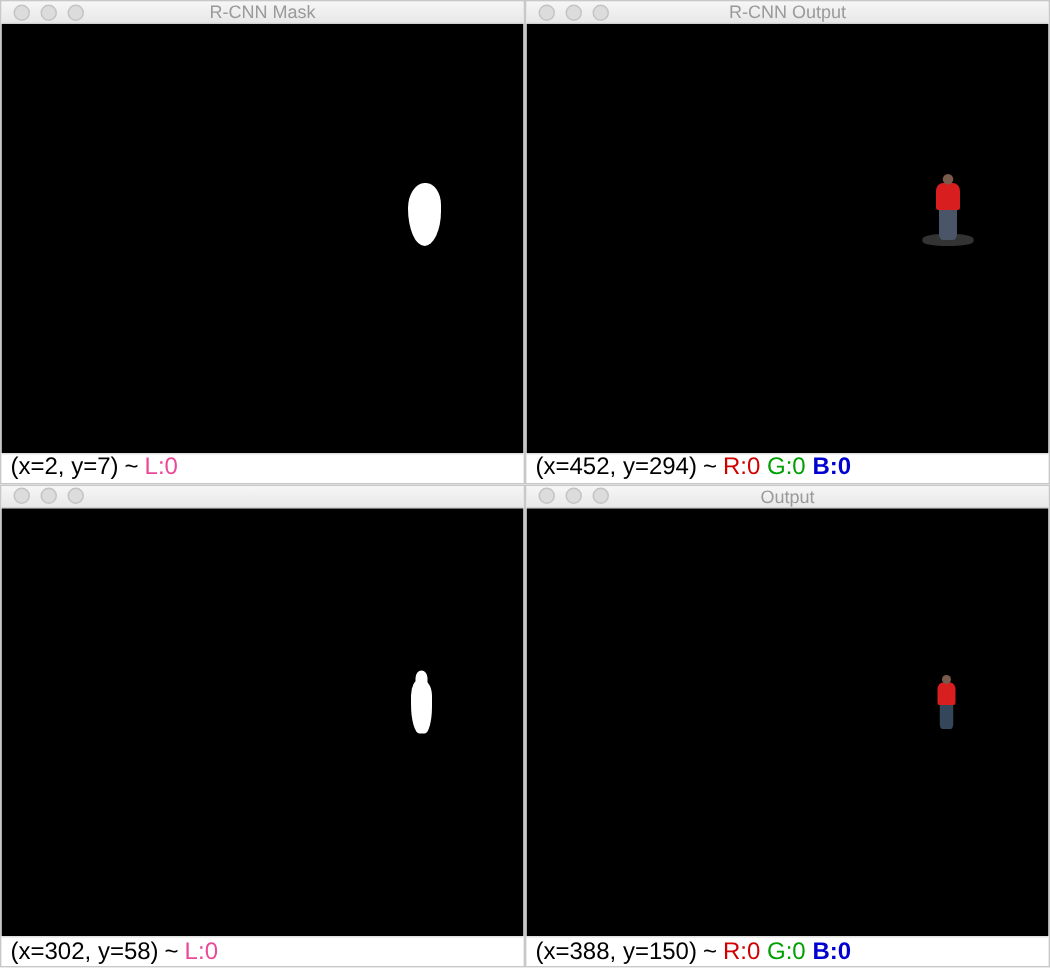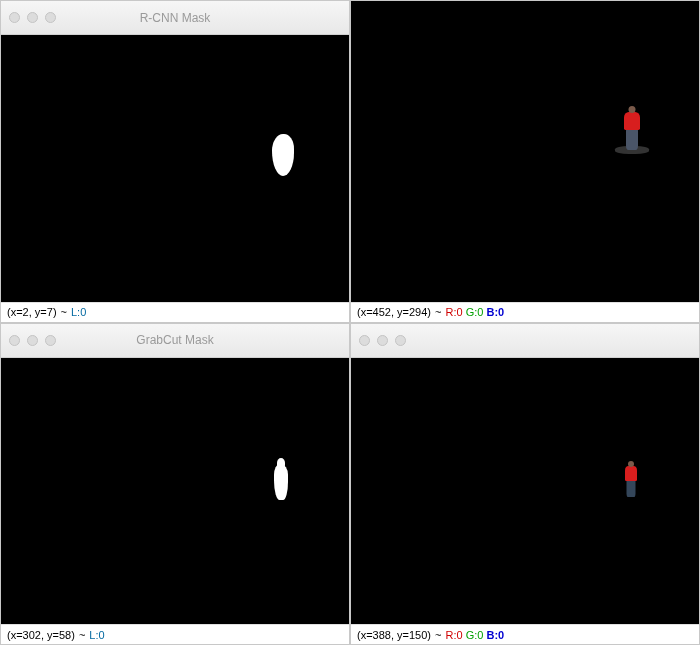--- a/index.html
+++ b/index.html
@@ -17,21 +17,21 @@
     gap: 0;
   }
   .window {
     display: flex;
     flex-direction: column;
     border: 1px solid #c8c8c8;
     background: #fff;
     overflow: hidden;
   }
   .titlebar {
-    height: 34px;
+    height: 15px;
     background: linear-gradient(to bottom, #f6f6f6, #e8e8e8);
     border-bottom: 1px solid #d0d0d0;
     display: flex;
     align-items: center;
     padding: 0 8px;
     position: relative;
   }
   .traffic { display: flex; gap: 7px; align-items: center; }
   .light {
     width: 11px; height: 11px; border-radius: 50%;
@@ -49,32 +49,32 @@
   .blackarea {
     flex: 1 1 auto;
     background: #000;
     position: relative;
     overflow: hidden;
   }
   .statusbar {
     height: 20px;
     background: #fff;
     border-top: 1px solid #e0e0e0;
-    font-size: 11px;
+    font-size: 16px;
     padding: 2px 6px;
     display: flex;
     align-items: center;
     color: #000;
     font-family: "Helvetica Neue", Arial, sans-serif;
   }
   .statusbar .sep { margin: 0 4px; color: #000; }
   .statusbar .r { color: #d00000; font-weight: 400; }
   .statusbar .g { color: #00a000; font-weight: 400; }
   .statusbar .b { color: #0000d0; font-weight: 700; }
-  .statusbar .l { color: #0369a1; }
+  .statusbar .l { color: #ec4899; }
   
   .blob {
     position: absolute;
     background: #fff;
   }
   
   .mask1 {
     left: 78%;
     top: 37%;
     width: 22px;
@@ -163,20 +163,28 @@
         <span>(x=</span><span>2</span><span>, y=</span><span>7</span><span>)</span>
       </span>
       <span class="sep"> ~ </span>
       <span class="l">
         <span>L:</span><span>0</span>
       </span>
     </div>
   </div>
 
   <div class="window">
+    <div class="titlebar">
+      <div class="traffic">
+        <div class="light"></div>
+        <div class="light"></div>
+        <div class="light"></div>
+      </div>
+      <div class="title">R-CNN Output</div>
+    </div>
     <div class="blackarea">
       <div class="person big">
         <div class="kerb"></div>
         <div class="legs"></div>
         <div class="torso"></div>
         <div class="head"></div>
       </div>
     </div>
     <div class="statusbar">
       <span>
@@ -189,21 +197,20 @@
     </div>
   </div>
 
   <div class="window">
     <div class="titlebar">
       <div class="traffic">
         <div class="light"></div>
         <div class="light"></div>
         <div class="light"></div>
       </div>
-      <div class="title">GrabCut Mask</div>
     </div>
     <div class="blackarea">
       <div class="blob mask2"></div>
     </div>
     <div class="statusbar">
       <span>
         <span>(x=</span><span>302</span><span>, y=</span><span>58</span><span>)</span>
       </span>
       <span class="sep"> ~ </span>
       <span class="l">
@@ -212,20 +219,21 @@
     </div>
   </div>
 
   <div class="window">
     <div class="titlebar">
       <div class="traffic">
         <div class="light"></div>
         <div class="light"></div>
         <div class="light"></div>
       </div>
+      <div class="title">Output</div>
     </div>
     <div class="blackarea">
       <div class="person small">
         <div class="legs"></div>
         <div class="torso"></div>
         <div class="head"></div>
       </div>
     </div>
     <div class="statusbar">
       <span>

